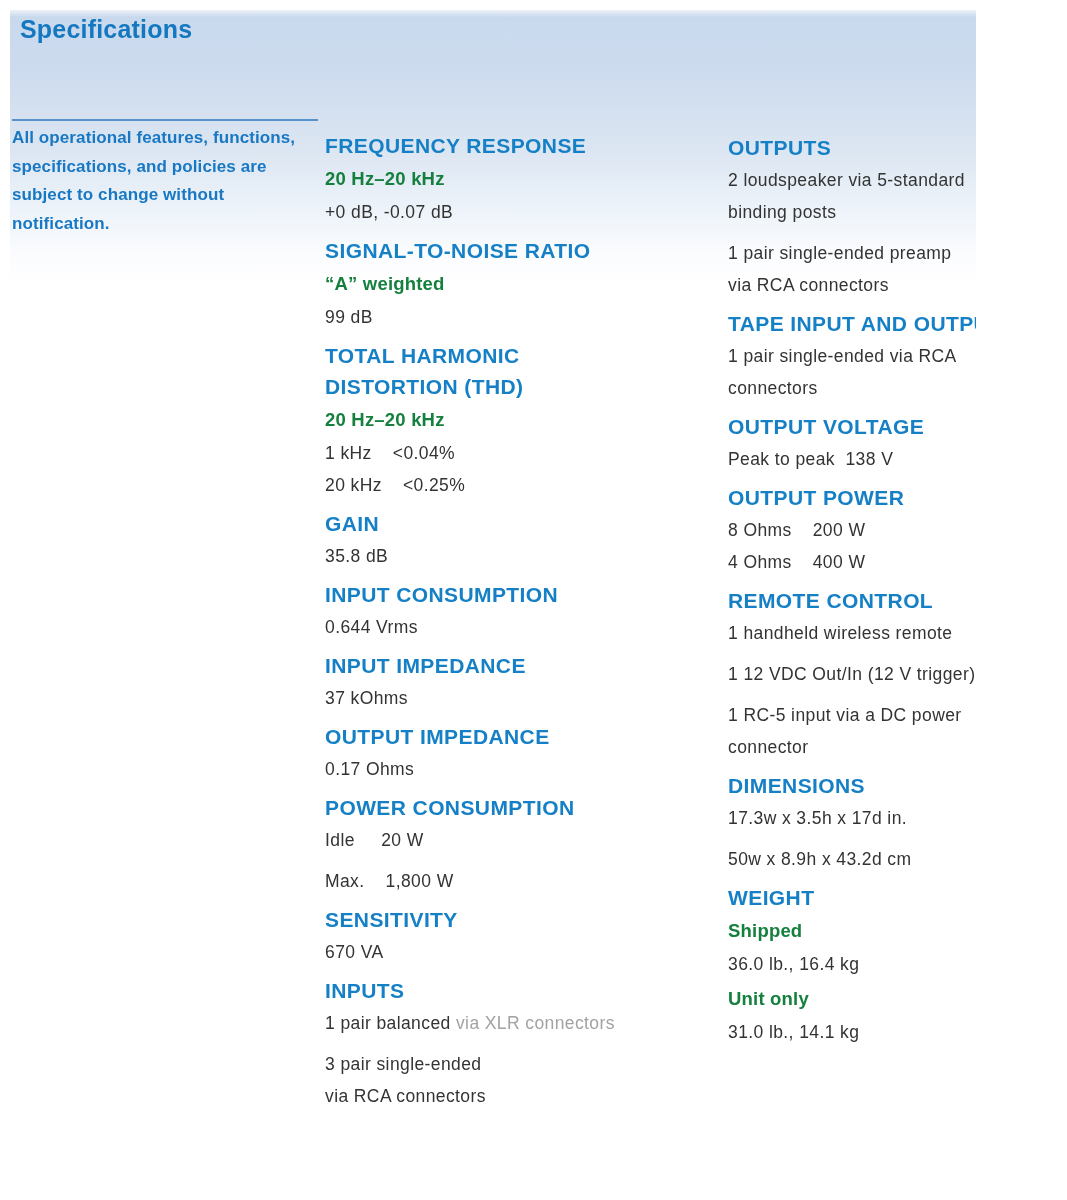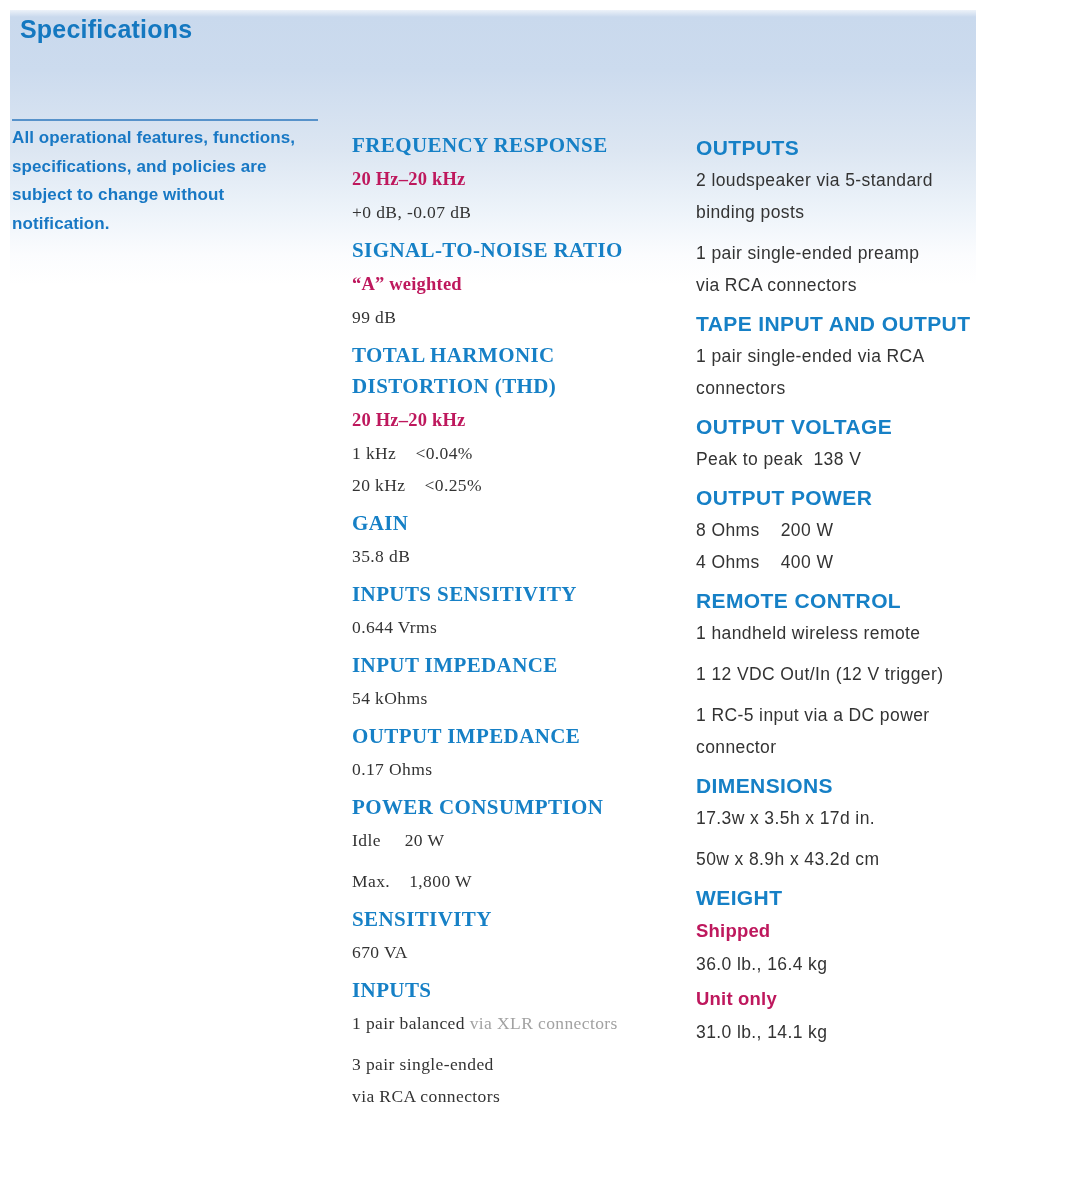--- a/index.html
+++ b/index.html
@@ -45,37 +45,37 @@
     left: 12px; top: 124px;
     width: 316px;
     font-size: 17px;
     line-height: 28.5px;
     font-weight: bold;
     color: #1878c4;
     letter-spacing: 0.1px;
     white-space: pre-wrap;
   }
   .col { position: absolute; }
-  .col-middle { left: 352px; top: 130px; width: 384px; font-family: Liberation Serif, serif; }
-  .col-right  { left: 696px; top: 132px; width: 339px; }
+  .col-middle { left: 325px; top: 130px; width: 384px; }
+  .col-right  { left: 728px; top: 132px; width: 339px; }
 
   .spec-h {
     font-size: 21px;
     line-height: 31px;
     font-weight: bold;
     color: #1680c6;
     letter-spacing: 0.4px;
     margin: 7px 0 0 0;
     white-space: pre-wrap;
   }
   .spec-sub {
     font-size: 18.5px;
     line-height: 32px;
     font-weight: bold;
-    color: #be185d;
+    color: #15803d;
     letter-spacing: 0.2px;
     margin: 2px 0 0 0;
     white-space: pre-wrap;
   }
   .spec-p {
     font-size: 17.5px;
     line-height: 32px;
     color: #333333;
     letter-spacing: 0.4px;
     margin: 0;
@@ -110,24 +110,24 @@
       <div class="spec-h"><span>SIGNAL-TO-NOISE RATIO</span></div>
       <div class="spec-sub"><span>“A” weighted</span></div>
       <div class="spec-p"><span>99 dB</span></div>
       <div class="spec-h"><span>TOTAL HARMONIC
 DISTORTION (THD)</span></div>
       <div class="spec-sub"><span>20 Hz–20 kHz</span></div>
       <div class="spec-p"><span>1 kHz    &lt;0.04%
 20 kHz    &lt;0.25%</span></div>
       <div class="spec-h"><span>GAIN</span></div>
       <div class="spec-p"><span>35.8 dB</span></div>
-      <div class="spec-h"><span>INPUTS SENSITIVITY</span></div>
+      <div class="spec-h"><span>INPUT CONSUMPTION</span></div>
       <div class="spec-p"><span>0.644 Vrms</span></div>
       <div class="spec-h"><span>INPUT IMPEDANCE</span></div>
-      <div class="spec-p"><span>54 kOhms</span></div>
+      <div class="spec-p"><span>37 kOhms</span></div>
       <div class="spec-h"><span>OUTPUT IMPEDANCE</span></div>
       <div class="spec-p"><span>0.17 Ohms</span></div>
       <div class="spec-h"><span>POWER CONSUMPTION</span></div>
       <div class="spec-p"><span>Idle     20 W</span></div>
       <div class="spec-p"><span>Max.    1,800 W</span></div>
       <div class="spec-h"><span>SENSITIVITY</span></div>
       <div class="spec-p"><span>670 VA</span></div>
       <div class="spec-h"><span>INPUTS</span></div>
       <div class="spec-p"><span>1 pair balanced </span><span class="faded">via XLR connectors</span></div>
       <div class="spec-p"><span>3 pair single-ended

